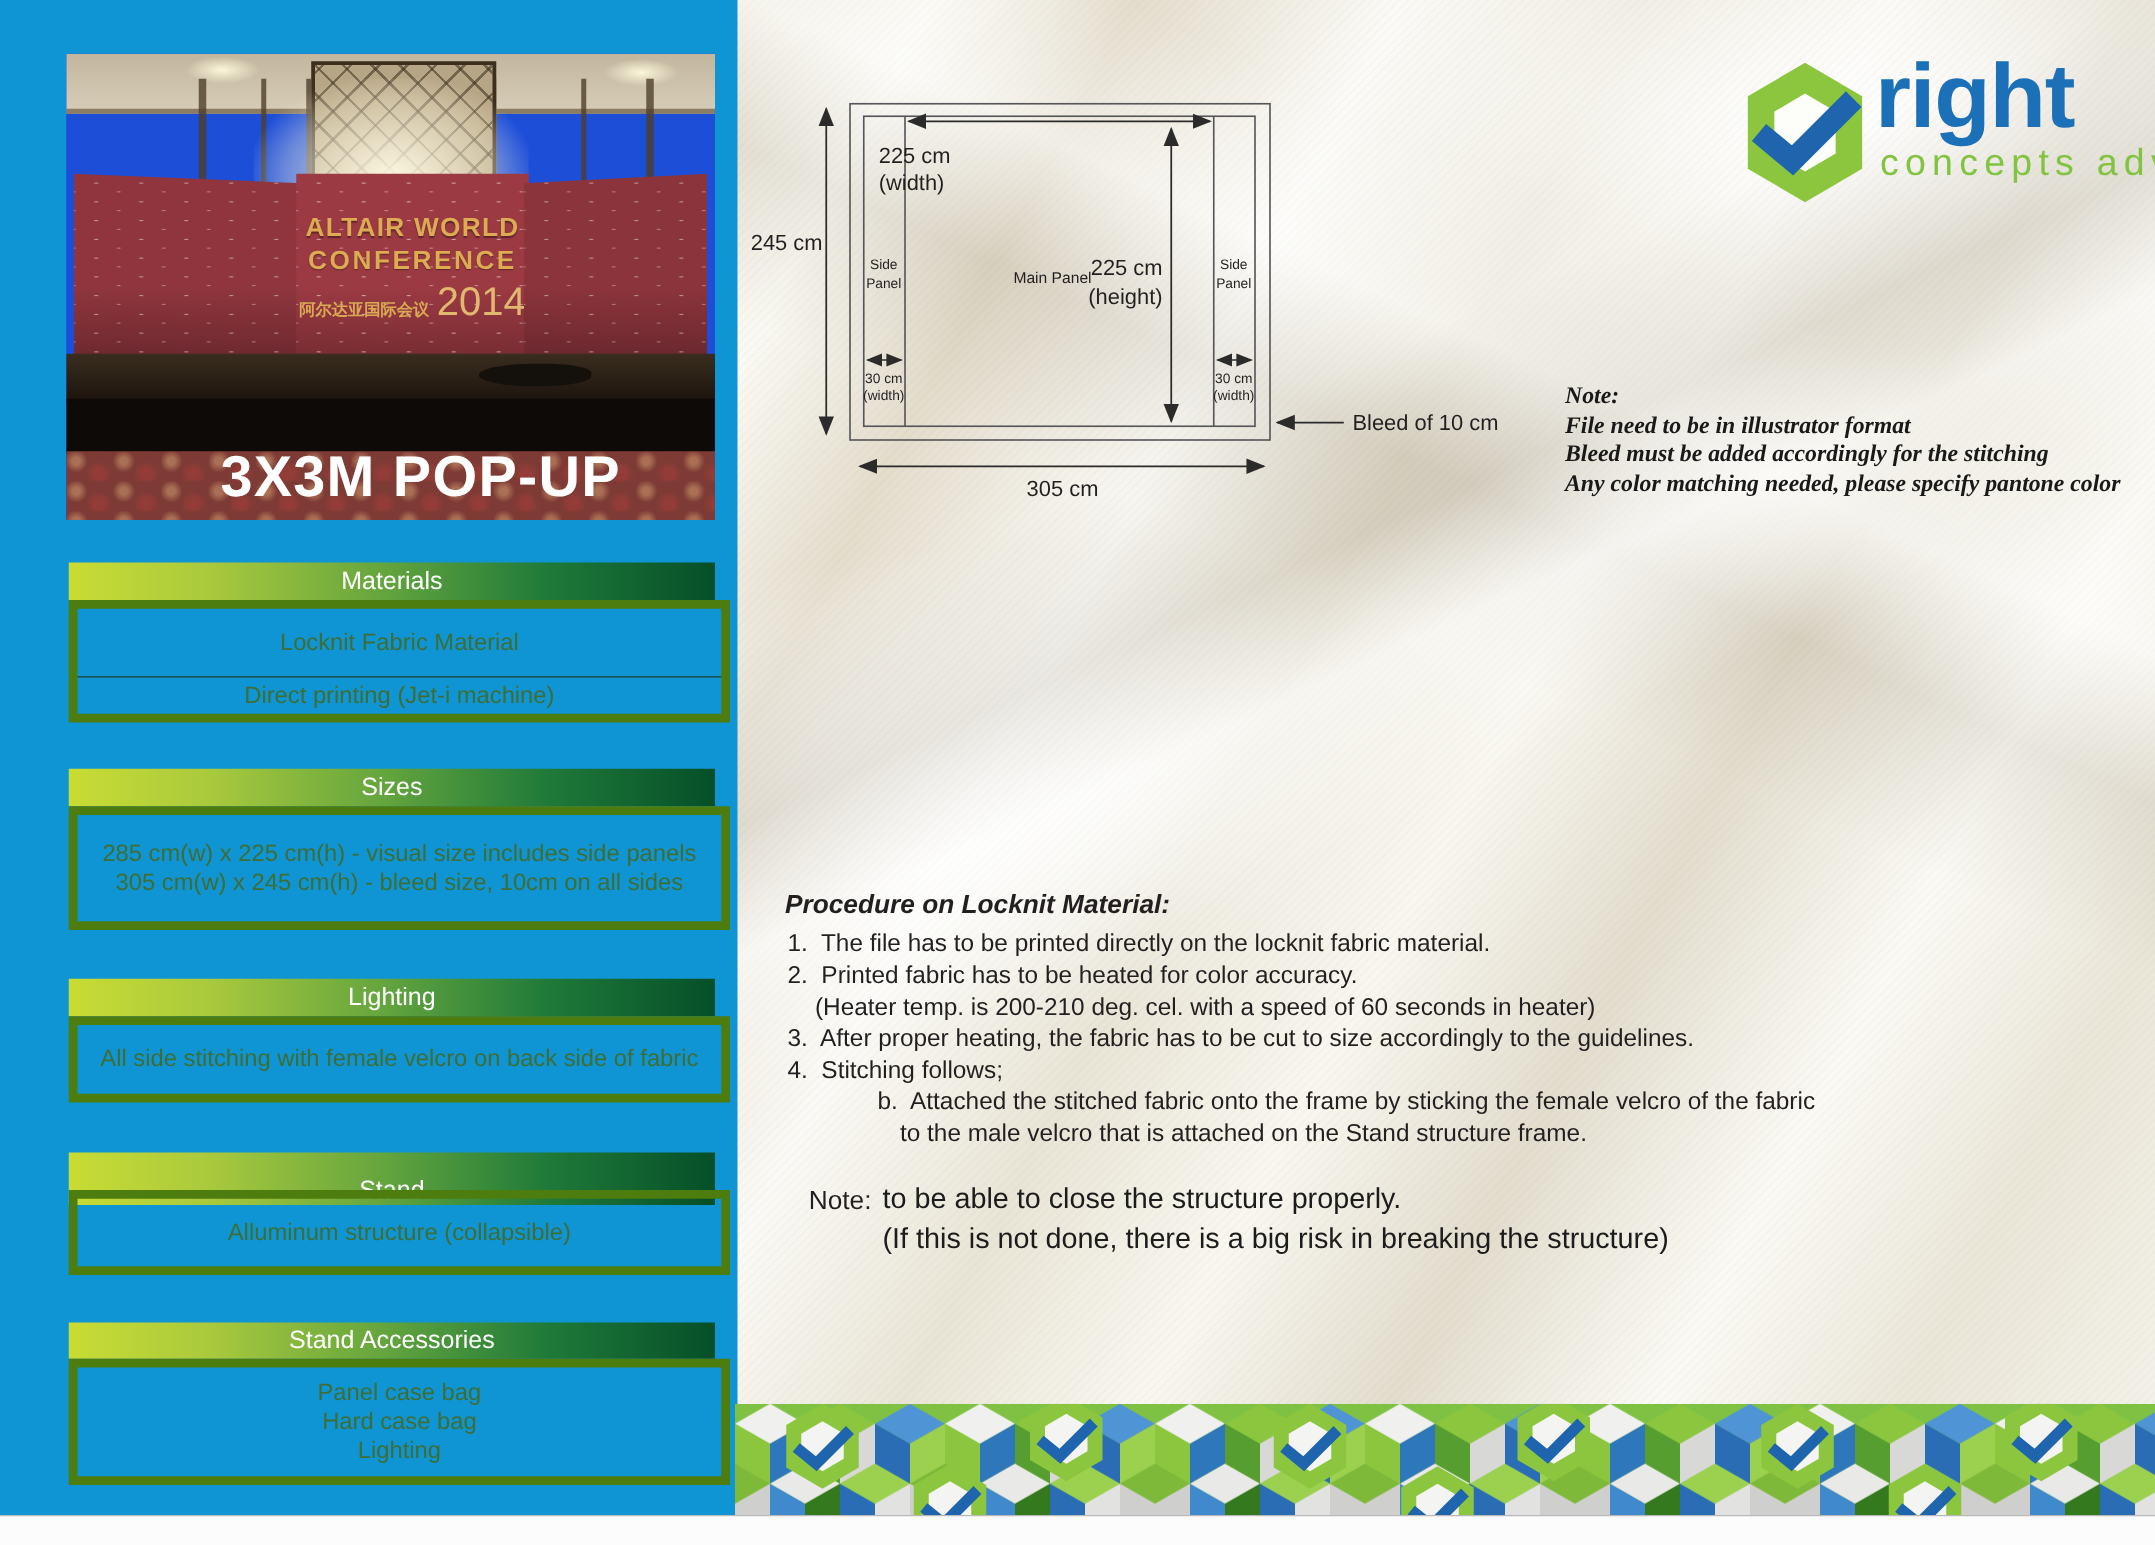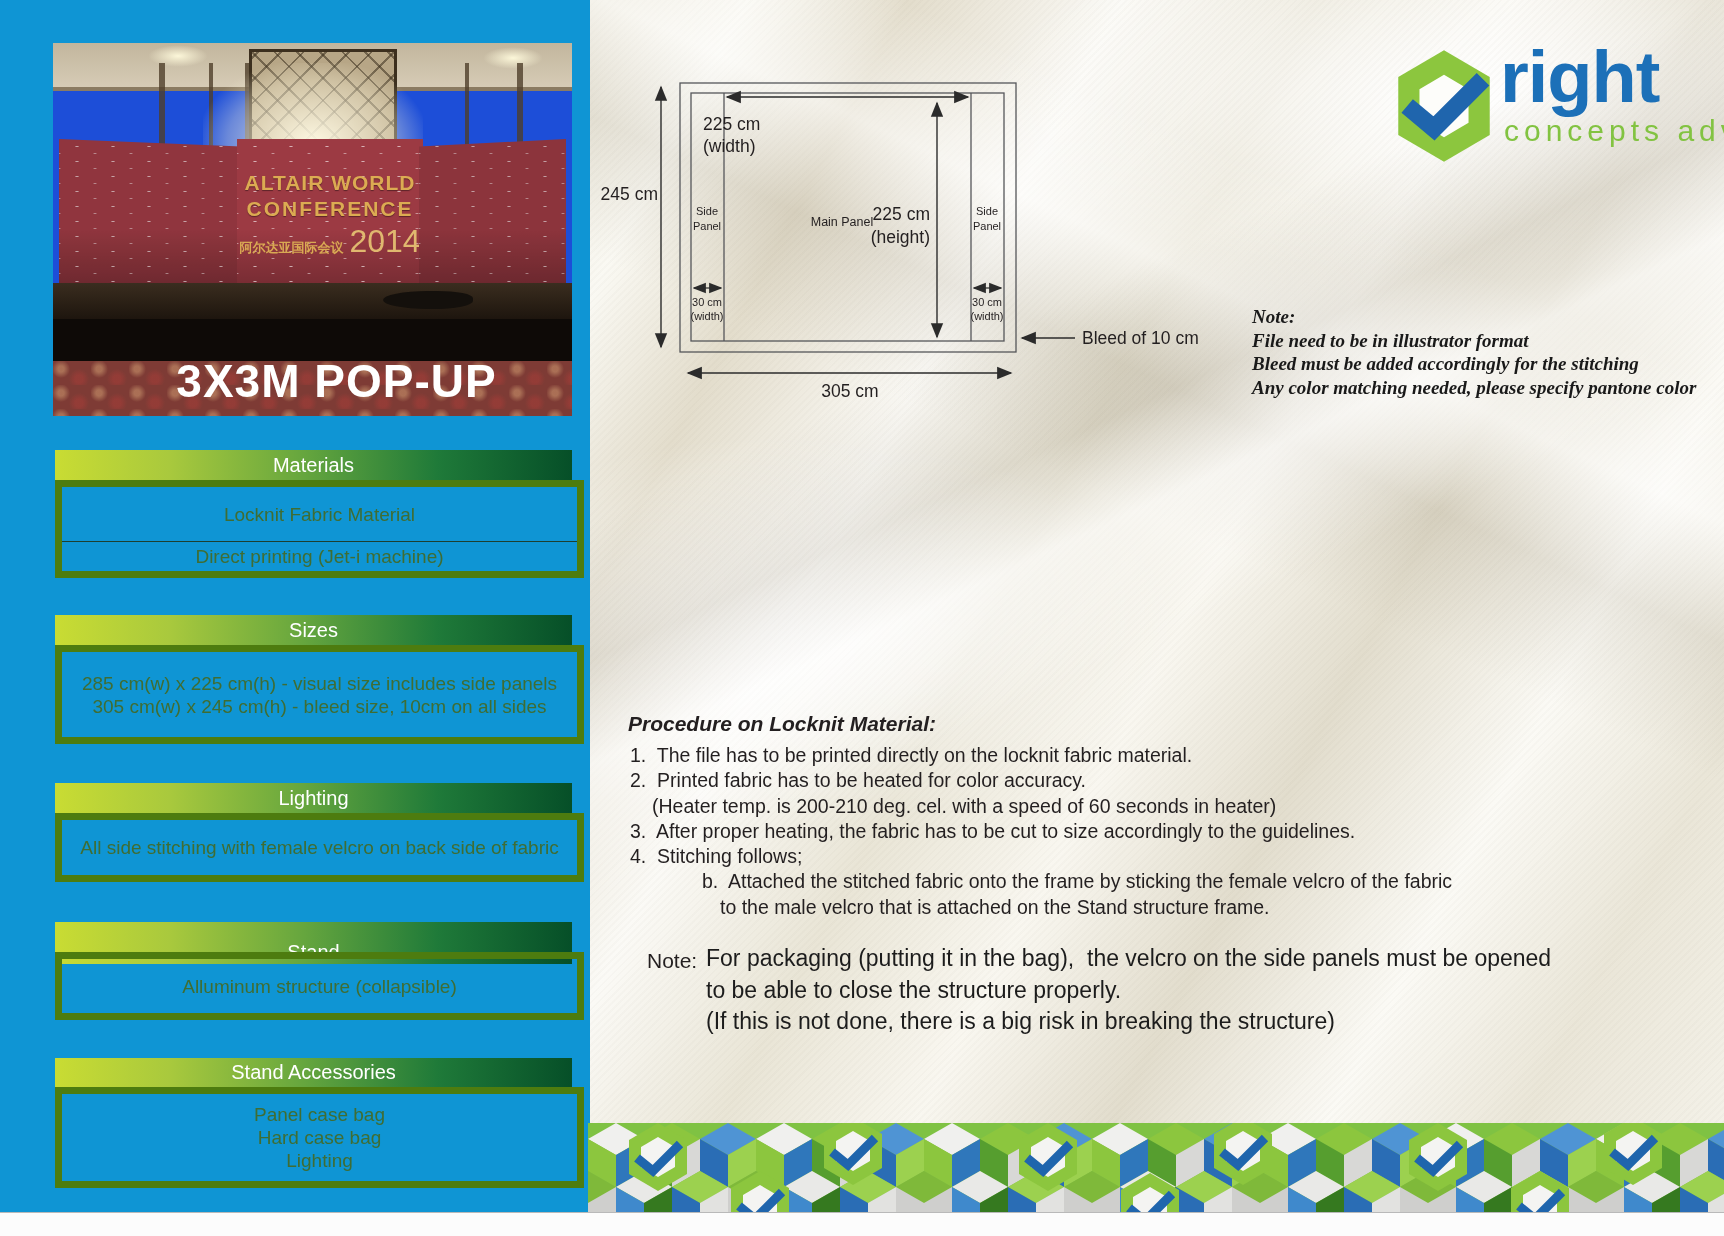--- a/index.html
+++ b/index.html
@@ -266,21 +266,20 @@
     <div class="proc-line ind0">2.  Printed fabric has to be heated for color accuracy.</div>
     <div class="proc-line ind1">(Heater temp. is 200-210 deg. cel. with a speed of 60 seconds in heater)</div>
     <div class="proc-line ind0">3.  After proper heating, the fabric has to be cut to size accordingly to the guidelines.</div>
     <div class="proc-line ind0">4.  Stitching follows;</div>
     <div class="proc-line ind2">b.  Attached the stitched fabric onto the frame by sticking the female velcro of the fabric</div>
     <div class="proc-line ind3">to the male velcro that is attached on the Stand structure frame.</div>
   </div>
 
   <div id="pack-note-label">Note:</div>
   <div id="pack-note">
-    <div>For packaging (putting it in the bag),  the velcro on the side panels must be opened</div>
     <div>to be able to close the structure properly.</div>
     <div>(If this is not done, there is a big risk in breaking the structure)</div>
   </div>
 
   <div id="strip">
     <svg width="1136" height="89">
       <defs>
         <pattern id="cubes" width="168" height="96" patternUnits="userSpaceOnUse">
           <rect width="168" height="96" fill="#7fc243"></rect>
 

